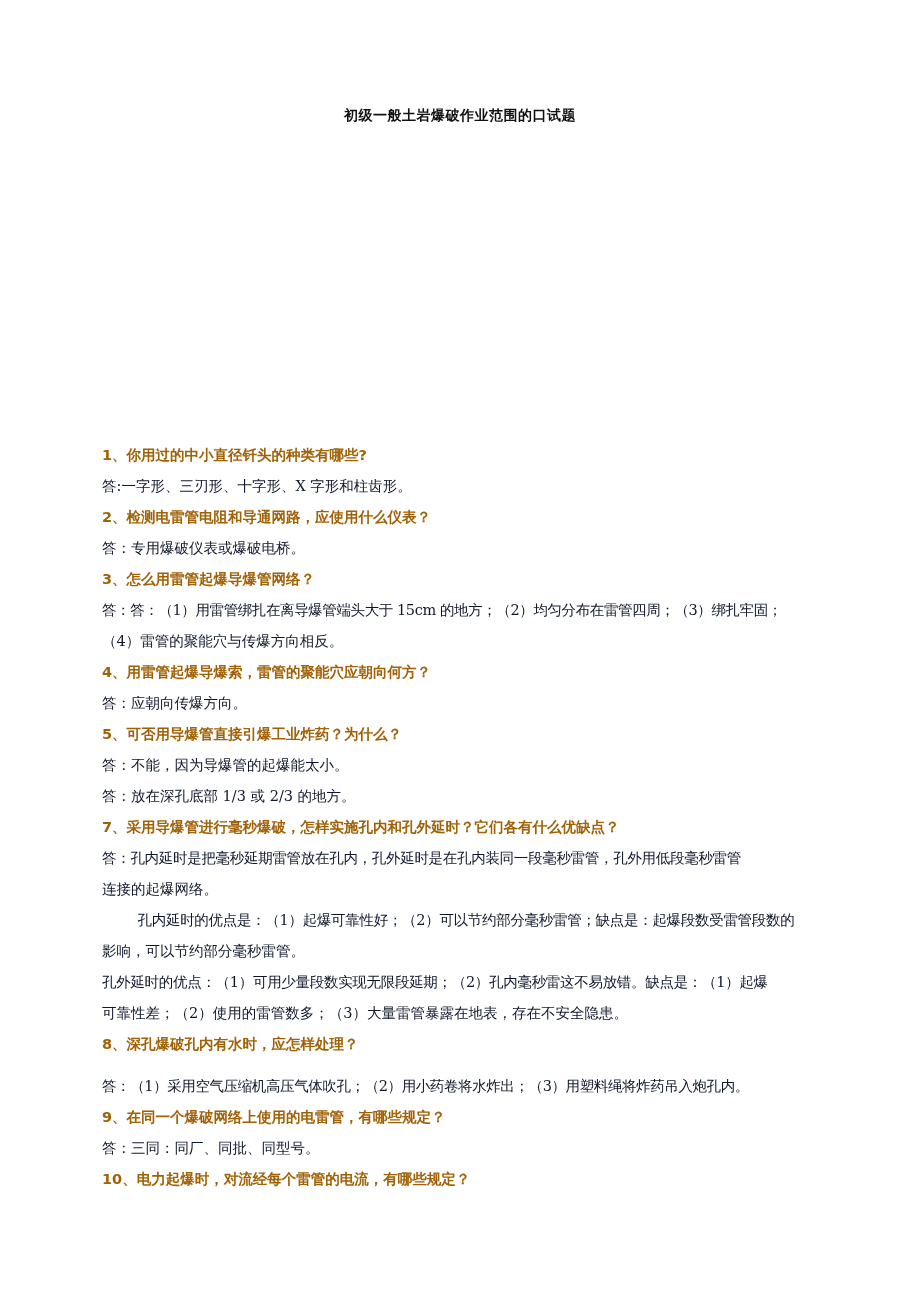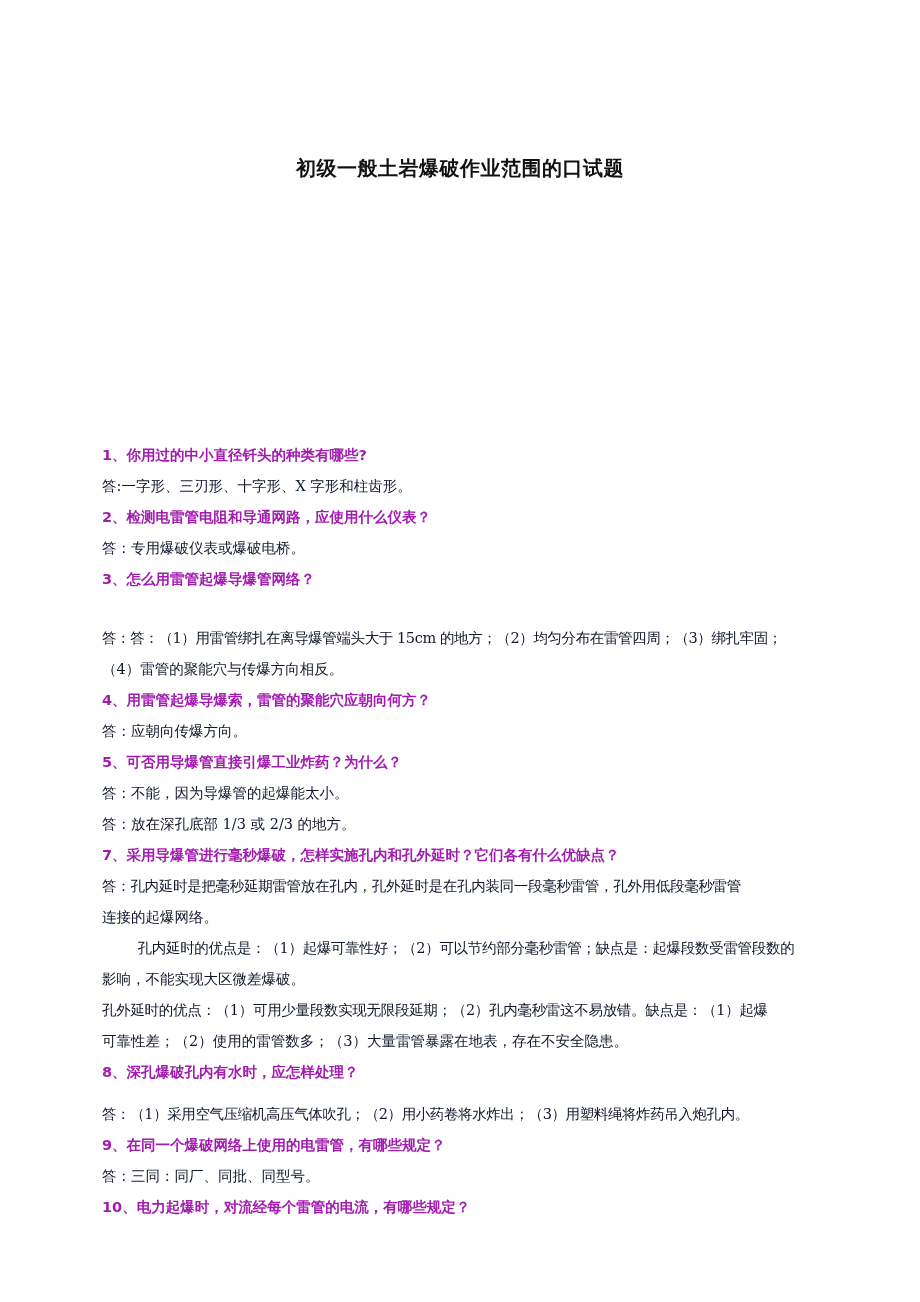--- a/index.html
+++ b/index.html
@@ -1,21 +1,21 @@
 <!DOCTYPE html>
 <html><head>
   <meta charset="utf-8">
   <style>
     html, body { margin: 0; padding: 0; background: #ffffff; }
     body { width: 920px; height: 1302px; position: relative; overflow: hidden;
            font-family: "DejaVu Sans", "Liberation Sans", sans-serif; color: #222; }
     .title { position: absolute; top: 107px; left: 0; width: 920px; text-align: center;
-             font-size: 20px; font-weight: bold; color: #111; letter-spacing: 0.5px; margin-top: 48px; }
+             font-size: 14px; font-weight: bold; color: #111; letter-spacing: 0.5px; }
     .content { position: absolute; top: 440px; left: 102px; width: 728px; }
-    .q { font-size: 14.5px; font-weight: bold; color: #a21caf; line-height: 31px; margin: 0; white-space: nowrap; }
+    .q { font-size: 14.5px; font-weight: bold; color: #a16207; line-height: 31px; margin: 0; white-space: nowrap; }
     .a { font-size: 14.5px; color: #0f172a; line-height: 31px; margin: 0; font-family: "DejaVu Serif", "Liberation Serif", serif; }
     .a .line { display: block; }
   </style>
 </head>
 <body>
 
 <div class="title">初级一般土岩爆破作业范围的口试题</div>
 
 <div class="content">
 
@@ -24,21 +24,21 @@
     <span class="line">答:一字形、三刃形、十字形、X 字形和柱齿形。</span>
   </p>
 
   <p class="q">2、检测电雷管电阻和导通网路，应使用什么仪表？</p>
   <p class="a">
     <span class="line">答：专用爆破仪表或爆破电桥。</span>
   </p>
 
   <p class="q">3、怎么用雷管起爆导爆管网络？</p>
   <p class="a">
-    <span class="line" style="white-space:nowrap;letter-spacing:-0.4px;margin-top:28px;">答：答：（1）用雷管绑扎在离导爆管端头大于 15cm 的地方；（2）均匀分布在雷管四周；（3）绑扎牢固；</span>
+    <span class="line" style="white-space:nowrap;letter-spacing:-0.4px;">答：答：（1）用雷管绑扎在离导爆管端头大于 15cm 的地方；（2）均匀分布在雷管四周；（3）绑扎牢固；</span>
     <span class="line">（4）雷管的聚能穴与传爆方向相反。</span>
   </p>
 
   <p class="q">4、用雷管起爆导爆索，雷管的聚能穴应朝向何方？</p>
   <p class="a">
     <span class="line">答：应朝向传爆方向。</span>
   </p>
 
   <p class="q">5、可否用导爆管直接引爆工业炸药？为什么？</p>
   <p class="a">
@@ -47,21 +47,21 @@
 
   <p class="a">
     <span class="line">答：放在深孔底部 1/3 或 2/3 的地方。</span>
   </p>
 
   <p class="q">7、采用导爆管进行毫秒爆破，怎样实施孔内和孔外延时？它们各有什么优缺点？</p>
   <p class="a">
     <span class="line" style="white-space:nowrap;letter-spacing:-0.3px;">答：孔内延时是把毫秒延期雷管放在孔内，孔外延时是在孔内装同一段毫秒雷管，孔外用低段毫秒雷管</span>
     <span class="line">连接的起爆网络。</span>
     <span class="line" style="white-space:nowrap;letter-spacing:-0.3px;text-align:center;">孔内延时的优点是：（1）起爆可靠性好；（2）可以节约部分毫秒雷管；缺点是：起爆段数受雷管段数的</span>
-    <span class="line">影响，不能实现大区微差爆破。</span>
+    <span class="line">影响，可以节约部分毫秒雷管。</span>
     <span class="line" style="white-space:nowrap;letter-spacing:-0.3px;">孔外延时的优点：（1）可用少量段数实现无限段延期；（2）孔内毫秒雷这不易放错。缺点是：（1）起爆</span>
     <span class="line">可靠性差；（2）使用的雷管数多；（3）大量雷管暴露在地表，存在不安全隐患。</span>
   </p>
 
   <p class="q">8、深孔爆破孔内有水时，应怎样处理？</p>
   <p class="a">
     <span class="line" style="white-space:nowrap;letter-spacing:-0.4px;margin-top:11px;">答：（1）采用空气压缩机高压气体吹孔；（2）用小药卷将水炸出；（3）用塑料绳将炸药吊入炮孔内。</span>
   </p>
 
   <p class="q">9、在同一个爆破网络上使用的电雷管，有哪些规定？</p>

